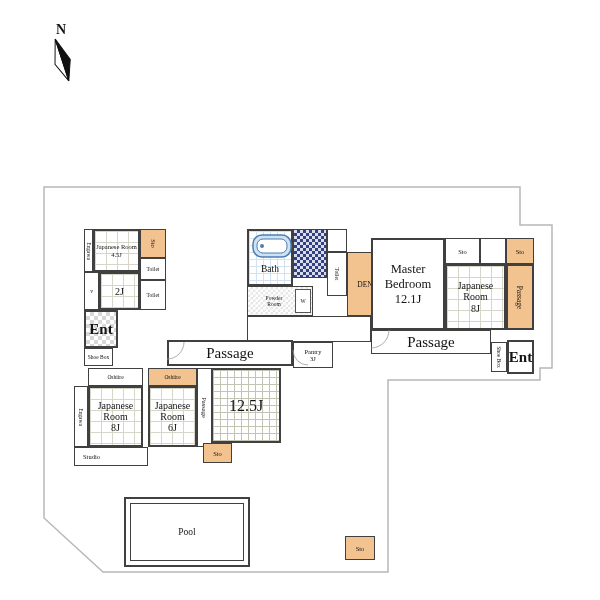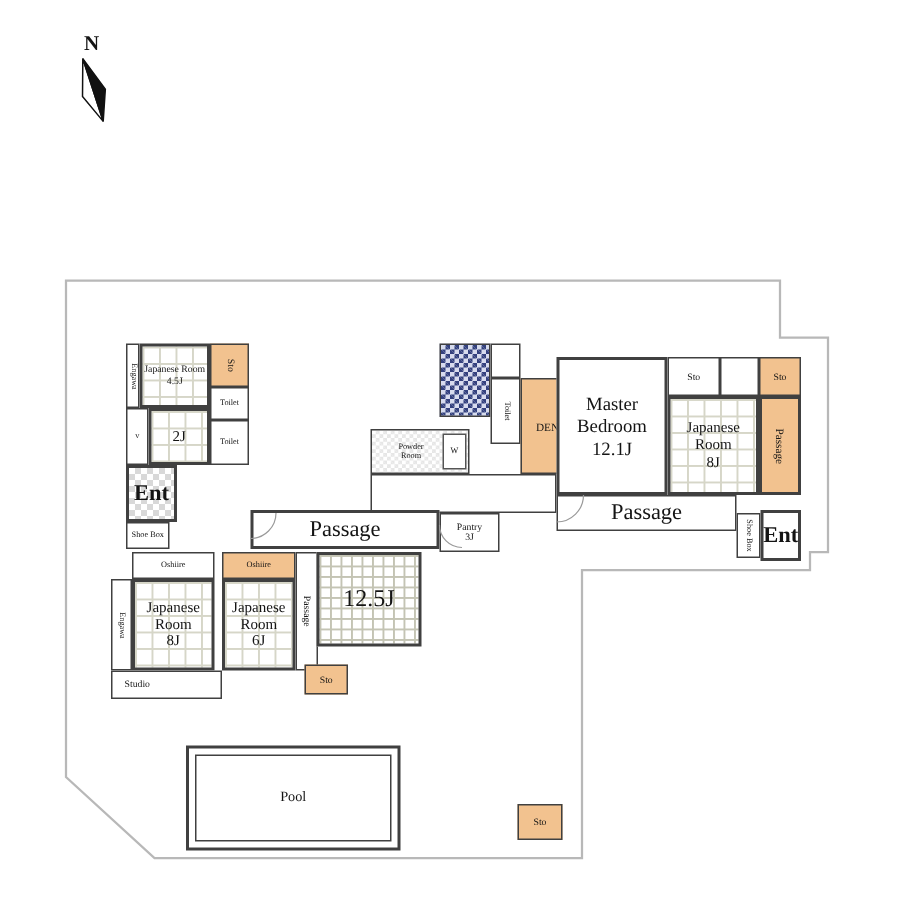--- a/index.html
+++ b/index.html
@@ -86,20 +86,28 @@
   <div class="r tatami" style="left:99px;top:272px;width:41px;height:38px">
     <span class="f8">2J</span>
   </div>
   <div class="r checker" style="left:84px;top:310px;width:34px;height:38px">
     <span class="f10 b">Ent</span>
   </div>
   <div class="r t" style="left:84px;top:348px;width:29px;height:18px">
     <span class="f5">Shoe Box</span>
   </div>
 
+  <div class="r bathfloor" style="left:247px;top:229px;width:46px;height:57px">
+    <svg style="position:absolute;left:2px;top:2px" width="42" height="26">
+      <rect x="2" y="2" width="38" height="22" rx="9" fill="#cfe2f1" stroke="#4a7fb5" stroke-width="1.5"></rect>
+      <rect x="6" y="6" width="30" height="14" rx="6" fill="#ffffff" stroke="#4a7fb5" stroke-width="1"></rect>
+      <circle cx="11" cy="13" r="2" fill="#4a7fb5"></circle>
+    </svg>
+    <span class="f9" style="position:absolute;top:33px;left:0;right:0">Bath</span>
+  </div>
   <div class="r t checker-navy" style="left:293px;top:229px;width:34px;height:49px"></div>
   <div class="r t checker-fine" style="left:247px;top:286px;width:66px;height:30px">
     <span class="lab f5" style="margin-right:12px">Powder
 Room</span>
     <div class="washer">
       <span class="f5">W</span>
     </div>
   </div>
   <div class="r t" style="left:327px;top:229px;width:20px;height:23px"></div>
   <div class="r t" style="left:327px;top:252px;width:20px;height:44px">
@@ -170,29 +178,29 @@
   <div class="r t" style="left:74px;top:386px;width:14px;height:61px">
     <span class="f5 rot">Engawa</span>
   </div>
   <div class="r t" style="left:74px;top:447px;width:74px;height:19px;justify-content:flex-start;padding-left:8px">
     <span class="f6">Studio</span>
   </div>
   <div class="r t orange" style="left:203px;top:443px;width:29px;height:20px">
     <span class="f6">Sto</span>
   </div>
 
-  <div class="r tatami-fine" style="left:211px;top:368px;width:70px;height:63px">
+  <div class="r tatami-fine" style="left:211px;top:368px;width:70px;height:75px">
     <span class="f16">12.5J</span>
   </div>
 
   <div class="r t orange" style="left:345px;top:536px;width:30px;height:24px">
     <span class="f6">Sto</span>
   </div>
 
-  <div class="r" style="left:124px;top:497px;width:143px;height:70px">
+  <div class="r" style="left:124px;top:497px;width:126px;height:70px">
     <div class="pool-inner">
       <span class="f9">Pool</span>
     </div>
   </div>
 
   <svg class="layer" width="600" height="600">
     <path d="M184,342 A17,17 0 0 1 167,359" fill="none" stroke="#999" stroke-width="0.8"></path>
     <path d="M293,350 A15,15 0 0 0 308,365" fill="none" stroke="#999" stroke-width="0.8"></path>
     <path d="M389,330 A18,18 0 0 1 371,348" fill="none" stroke="#999" stroke-width="0.8"></path>
   </svg>

